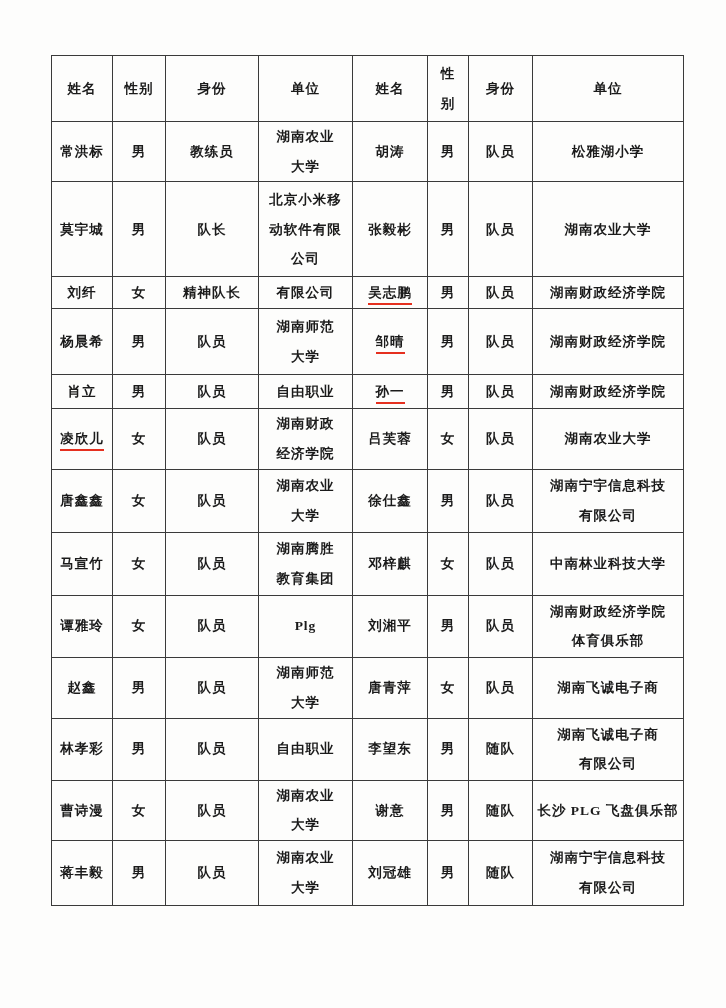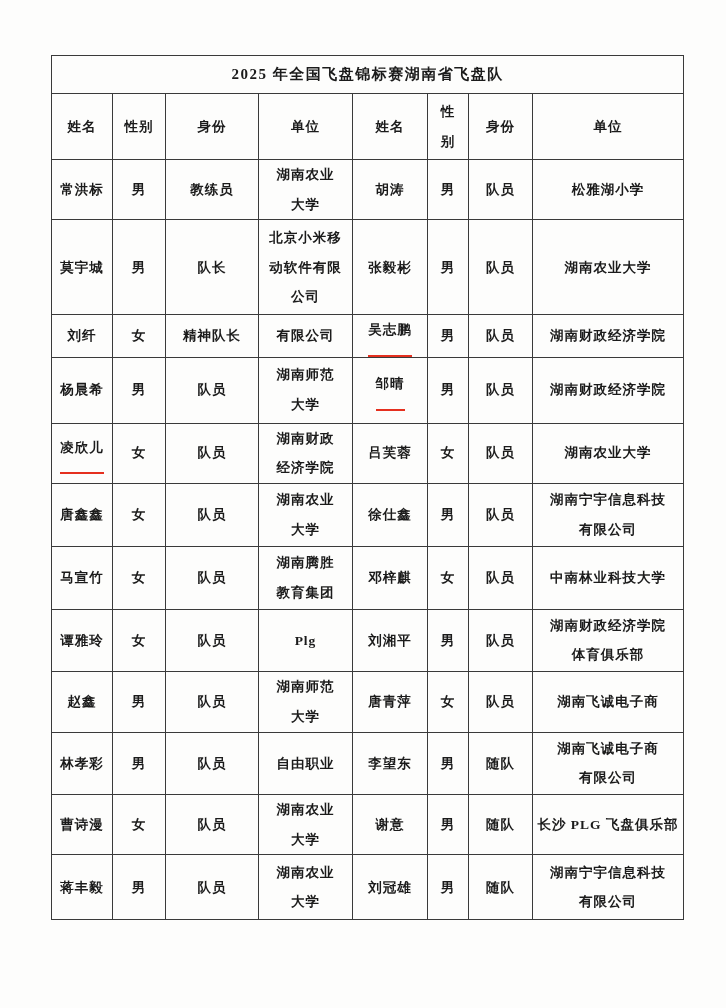--- a/index.html
+++ b/index.html
@@ -52,43 +52,40 @@
   tr.r7 { height: 63px; }
   tr.r8 { height: 63px; }
   tr.r9 { height: 62px; }
   tr.r10{ height: 61px; }
   tr.r11{ height: 62px; }
   tr.r12{ height: 60px; }
   tr.r13{ height: 65px; }
   .ru {
     display: inline-block;
     border-bottom: 2.5px solid #e5301f;
-    padding-bottom: 15px;
+    padding-bottom: 1px;
     line-height: 1.35;
   }
 </style>
 </head>
 <body>
 
 <div class="page">
   <table class="roster">
     <colgroup>
       <col style="width:61px">
         <col style="width:53px">
         <col style="width:93px">
         <col style="width:94px">
       <col style="width:75px">
         <col style="width:41px">
         <col style="width:64px">
         <col style="width:151px">
     </colgroup>
     <tbody>
-        <tr class="t">
-      <td colspan="8">2025 年全国飞盘锦标赛湖南省飞盘队</td>
-    </tr>
     <tr class="h">
       <td>姓名</td>
       <td>性别</td>
       <td>身份</td>
       <td>单位</td>
       <td>姓名</td>
       <td>性
 别</td>
       <td>身份</td>
       <td>单位</td>
@@ -131,20 +128,30 @@
       <td>杨晨希</td>
       <td>男</td>
       <td>队员</td>
       <td>湖南师范
 大学</td>
       <td><span class="ru">邹晴</span></td>
       <td>男</td>
       <td>队员</td>
       <td>湖南财政经济学院</td>
     </tr>
+    <tr class="r5">
+      <td>肖立</td>
+      <td>男</td>
+      <td>队员</td>
+      <td>自由职业</td>
+      <td><span class="ru">孙一</span></td>
+      <td>男</td>
+      <td>队员</td>
+      <td>湖南财政经济学院</td>
+    </tr>
     <tr class="r6">
       <td><span class="ru">凌欣儿</span></td>
       <td>女</td>
       <td>队员</td>
       <td>湖南财政
 经济学院</td>
       <td>吕芙蓉</td>
       <td>女</td>
       <td>队员</td>
       <td>湖南农业大学</td>

